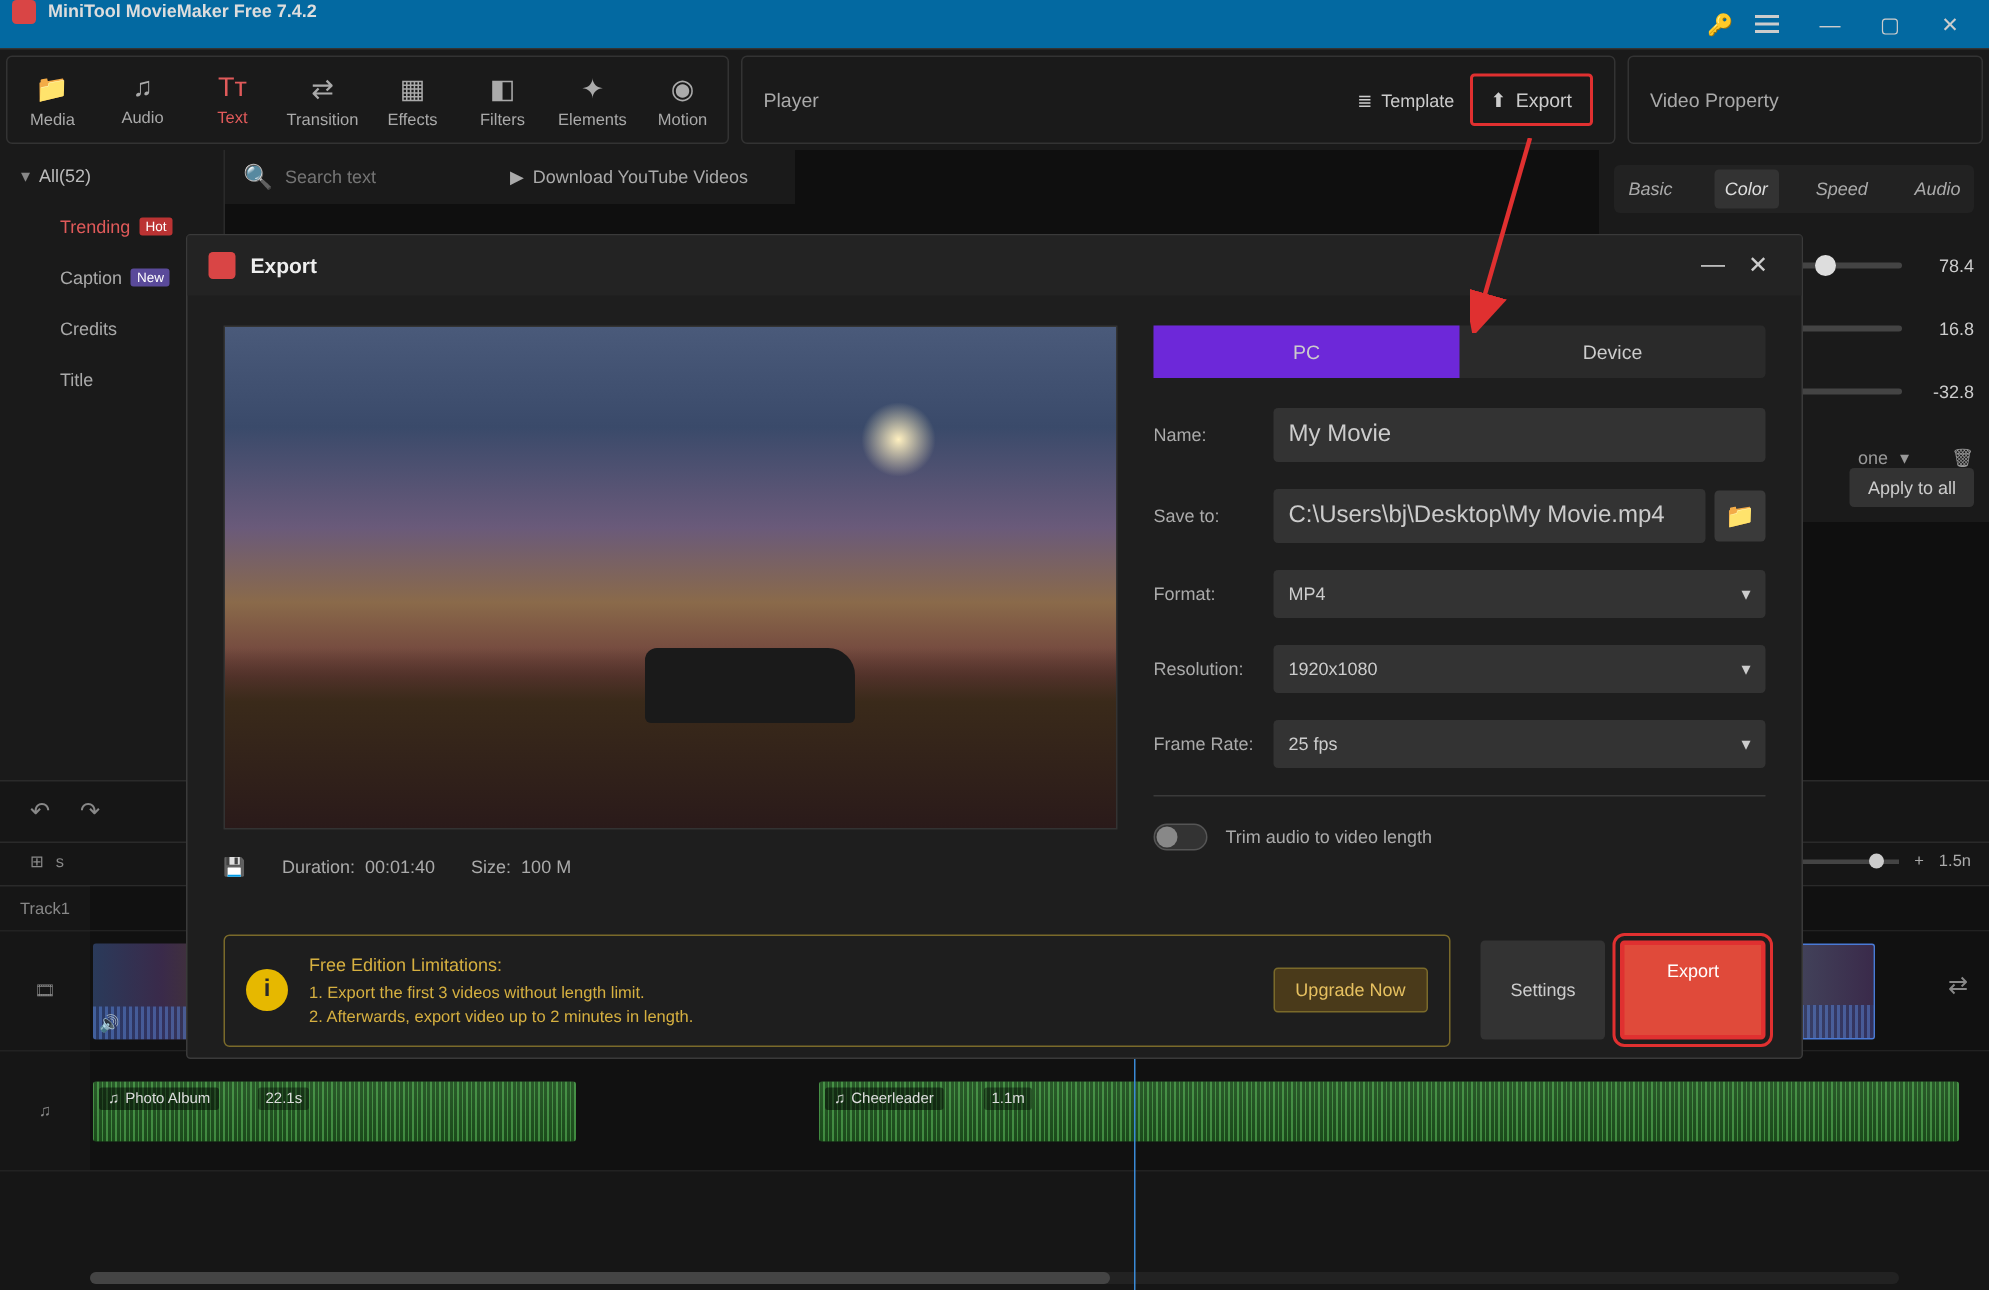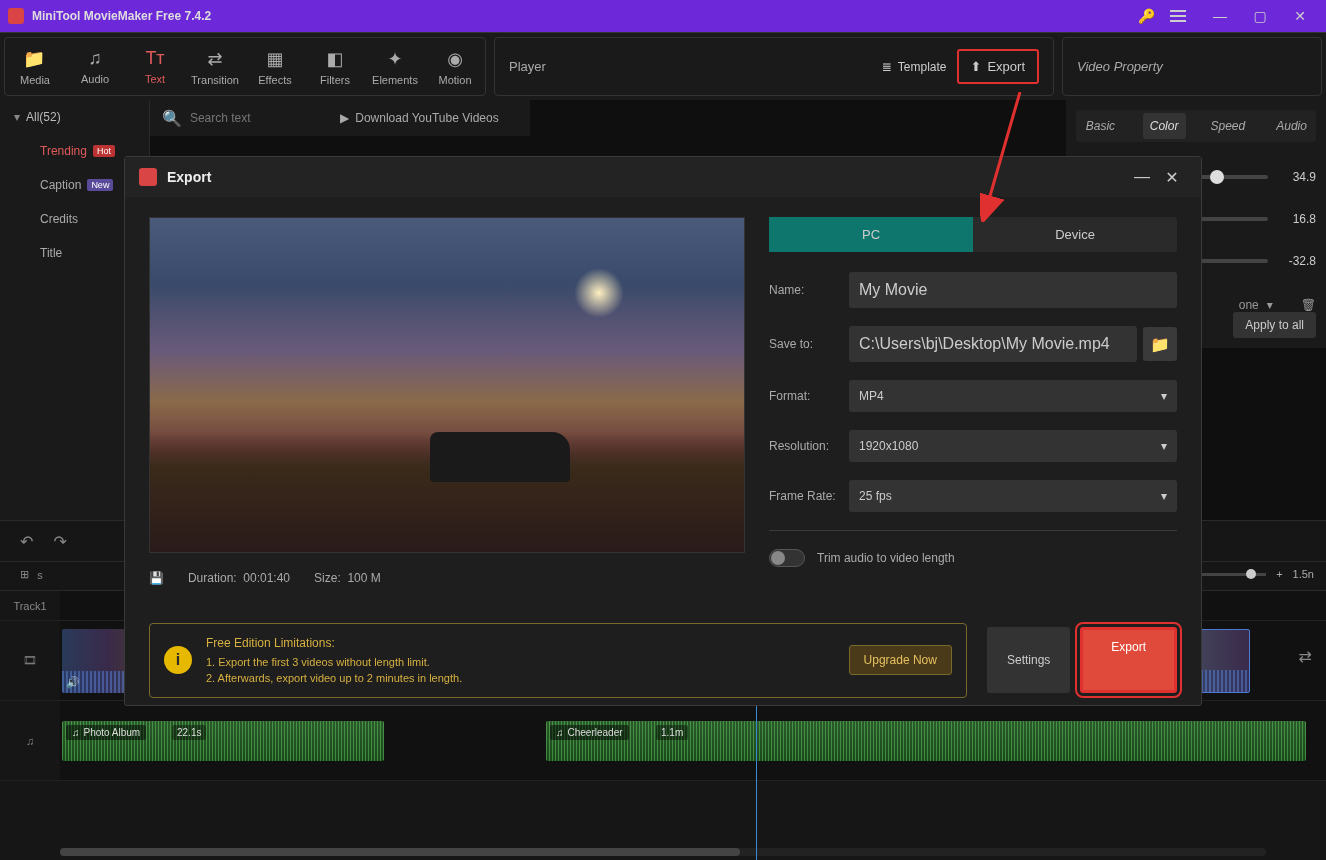--- a/index.html
+++ b/index.html
@@ -1,38 +1,38 @@
 <!DOCTYPE html>
 <html><head>
 <meta charset="utf-8">
 <style>
 * { box-sizing: border-box; margin: 0; padding: 0; font-family: -apple-system, "Segoe UI", Arial, sans-serif; }
 body { width: 1326px; height: 860px; background: #0f0f0f; color: #ccc; overflow: hidden; position: relative; }
 
 
-.titlebar { height: 32px; background: #6d28d9; display: flex; align-items: center; padding: 0 8px; }
+.titlebar { height: 32px; background: #0369a1; display: flex; padding: 0 8px; }
 .titlebar .logo { width: 16px; height: 16px; background: #d94545; border-radius: 3px; margin-right: 8px; }
 .titlebar .title { font-size: 12px; color: #ddd; font-weight: 600; flex: 1; }
 .titlebar .winbtns { display: flex; gap: 4px; align-items: center; }
 .titlebar .winbtns .key { width: 16px; height: 16px; color: #e6b800; font-size: 14px; margin-right: 12px; }
 .titlebar .winbtns .bars { width: 16px; height: 16px; display:flex; flex-direction:column; justify-content:space-between; padding:2px 0; margin-right:12px;}
 .titlebar .winbtns .bars span{height:2px;background:#ccc;}
 .titlebar .winbtns .wb { width: 36px; height: 28px; display:flex; align-items:center; justify-content:center; color:#ccc; font-size:14px;}
 
 
 .toolbar-row { height: 68px; display: flex; background: #1a1a1a; border-top: 1px solid #333; }
 .tool-group { display: flex; border: 1px solid #333; border-radius: 4px; margin: 4px; }
 .tool-btn { width: 60px; display:flex; flex-direction:column; align-items:center; justify-content:center; gap:4px; font-size:11px; color:#aaa; }
 .tool-btn.active { color: #e05a5a; }
 .tool-btn .ticon { font-size: 18px; }
 .player-panel-head { flex:1; display:flex; align-items:center; padding:0 14px; border:1px solid #333; border-radius:4px; margin:4px; }
 .player-panel-head .pl-title { font-size:13px; color:#aaa; flex:1; }
 .player-panel-head .pl-btn { display:flex; align-items:center; gap:6px; font-size:12px; color:#ccc; padding:6px 10px; }
 .export-top-btn { border: 2px solid #e03030; border-radius:3px; padding: 8px 12px; display:flex; align-items:center; gap:6px; font-size:13px; color:#ccc; }
-.vp-head { width: 260px; display:flex; align-items:center; padding:0 14px; border:1px solid #333; border-radius:4px; margin:4px; font-size:13px; color:#aaa;font-style:italic;}
+.vp-head { width: 237px; display:flex; align-items:center; padding:0 14px; border:1px solid #333; border-radius:4px; margin:4px; font-size:13px; color:#aaa;}
 .side-col { width: 150px; background:#1a1a1a; border-right:1px solid #2a2a2a; }
 .side-head { padding:10px 14px; font-size:12px; color:#bbb; }
 .side-head .chev { color:#888; margin-right:6px; }
 .side-item { padding:10px 18px 10px 40px; font-size:12px; color:#aaa; display:flex; align-items:center; gap:6px;}
 .side-item.active { color:#e05a5a; }
 .badge { font-size:9px; padding:1px 4px; border-radius:2px; background:#b33; color:#fff; }
 .badge.new { background:#5a4a9a; }
 .search-row { position:absolute; left:150px; top:100px; width:380px; height:36px; display:flex; align-items:center; background:#1a1a1a; padding:0 12px; gap:8px;}
 .search-row .sicon{color:#888;}
 .search-row input{background:transparent;border:none;color:#aaa;font-size:12px;flex:1;outline:none;}
@@ -82,21 +82,21 @@
 .preview-col { width:600px; }
 .preview-img { width:596px; height:336px; background: linear-gradient(180deg, #4a5a7a 0%, #3a4a6a 20%, #6a5a7a 40%, #8a6a4a 55%, #6a3a3a 70%, #3a2a2a 100%); position:relative; border:1px solid #333;}
 .preview-img .road{position:absolute;bottom:0;left:0;right:0;height:120px;background:linear-gradient(180deg, transparent, #3a2a1a 30%, #2a1a1a);}
 .preview-img .car{position:absolute;bottom:70px;left:280px;width:140px;height:50px;background:#1a1a1a;border-radius:8px 18px 4px 4px;}
 .preview-img .sun{position:absolute;top:50px;right:120px;width:50px;height:50px;background:radial-gradient(circle,#fff0c0,transparent 70%);}
 .preview-meta { margin-top:18px; display:flex; gap:24px; font-size:12px; color:#aaa; align-items:center;}
 .preview-meta .sicon2{color:#888;}
 .form-col { flex:1; }
 .tab-pair { display:flex; background:#2a2a2a; border-radius:3px; margin-bottom:20px; }
 .tab-pair .tp { flex:1; text-align:center; padding:10px; font-size:13px; color:#ccc; }
-.tab-pair .tp.active { background:#0f766e; }
+.tab-pair .tp.active { background:#6d28d9; }
 .frow { display:flex; align-items:center; margin-bottom:18px; }
 .frow label { width:80px; font-size:12px; color:#aaa; }
 .frow .finput { flex:1; background:#333; border:none; padding:9px 10px; color:#ccc; font-size:16px; border-radius:3px; }
 .frow .fsel { flex:1; background:#333; padding:9px 10px; color:#ccc; font-size:12px; border-radius:3px; display:flex; justify-content:space-between; align-items:center;}
 .frow .browse { width:34px; height:34px; background:#3a3a3a; margin-left:6px; display:flex; align-items:center; justify-content:center; border-radius:3px; color:#ccc;}
 .divider{height:1px;background:#3a3a3a;margin:8px 0 18px;}
 .toggle-row{display:flex;align-items:center;gap:12px;font-size:12px;color:#aaa;}
 .toggle{width:36px;height:18px;background:#333;border:1px solid #555;border-radius:10px;position:relative;}
 .toggle .knob{width:14px;height:14px;background:#888;border-radius:50%;position:absolute;top:1px;left:1px;}
 .modal-foot { height:90px; display:flex; padding:14px 24px; gap:20px; align-items:center; }
@@ -214,21 +214,21 @@
   <div class="prop-tabs">
     <div class="prop-tab">Basic</div>
     <div class="prop-tab active">Color</div>
     <div class="prop-tab">Speed</div>
     <div class="prop-tab">Audio</div>
   </div>
   <div class="slider-row">
       <div class="track">
         <div class="thumb" style="left:70%"></div>
       </div>
-      <div class="val">34.9</div>
+      <div class="val">78.4</div>
     </div>
   <div class="slider-row">
       <div class="track">
         <div class="thumb" style="left:58%"></div>
       </div>
       <div class="val">16.8</div>
     </div>
   <div class="slider-row">
       <div class="track">
         <div class="thumb" style="left:35%"></div>

